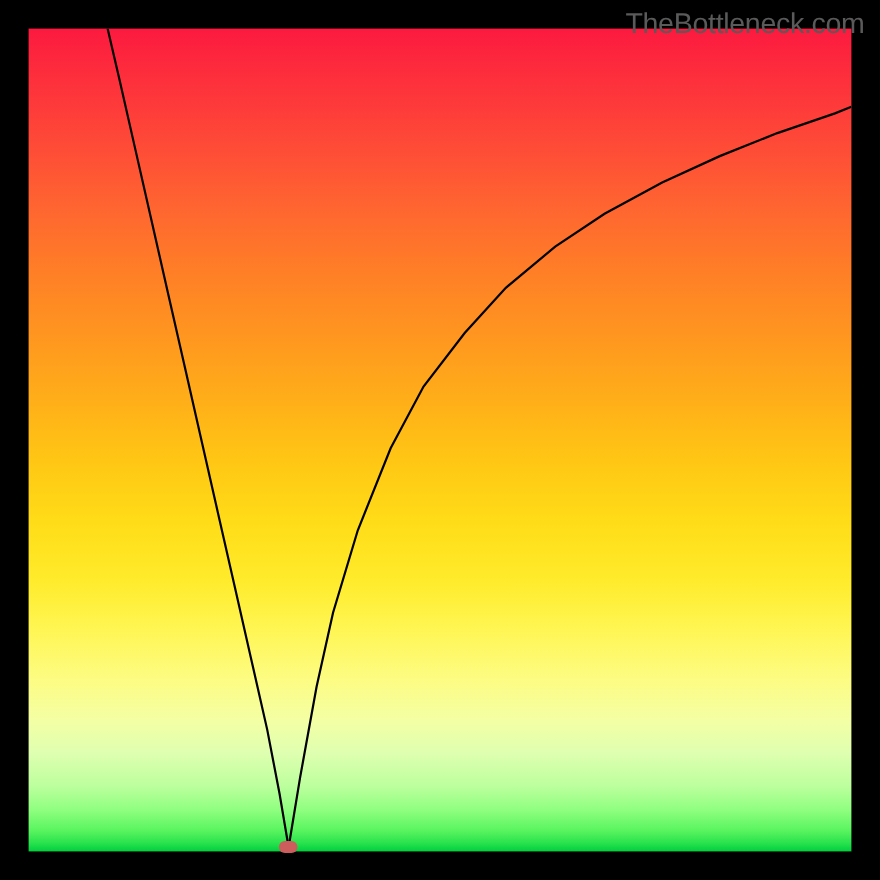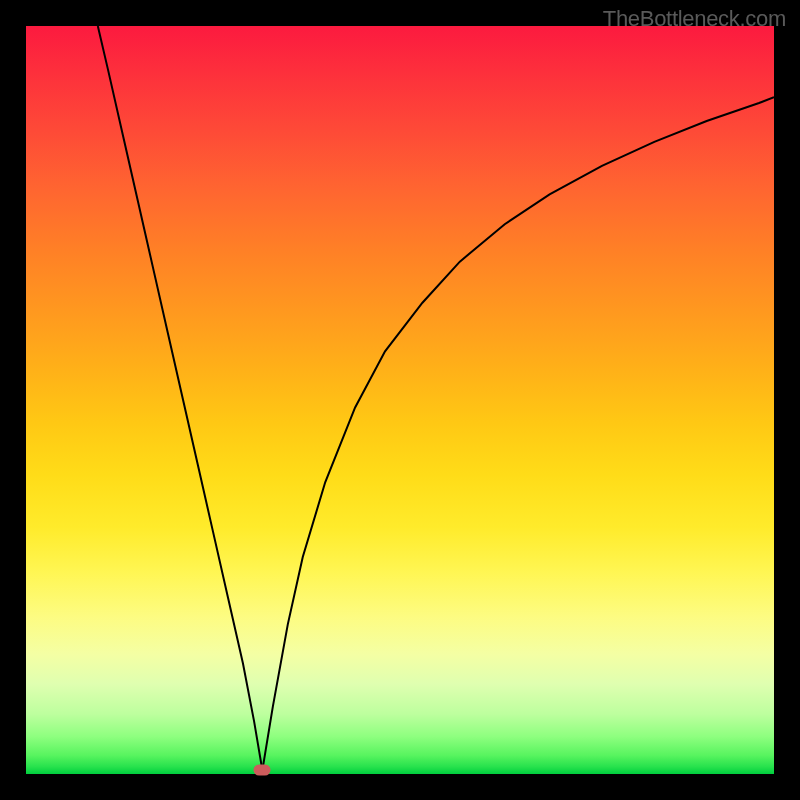--- a/index.html
+++ b/index.html
@@ -9,21 +9,21 @@
     background: #000;
     position: relative;
     font-family: Arial, sans-serif;
     overflow: hidden;
   }
   .watermark {
     position: absolute;
     top: 6px;
     right: 14px;
     color: #5a5a5a;
-    font-size: 22px;
+    font-size: 26px;
     font-weight: 500;
     z-index: 10;
     letter-spacing: -0.3px;
   }
   .plot-area {
     position: absolute;
     left: 26px;
     top: 26px;
     width: 748px;
     height: 748px;

